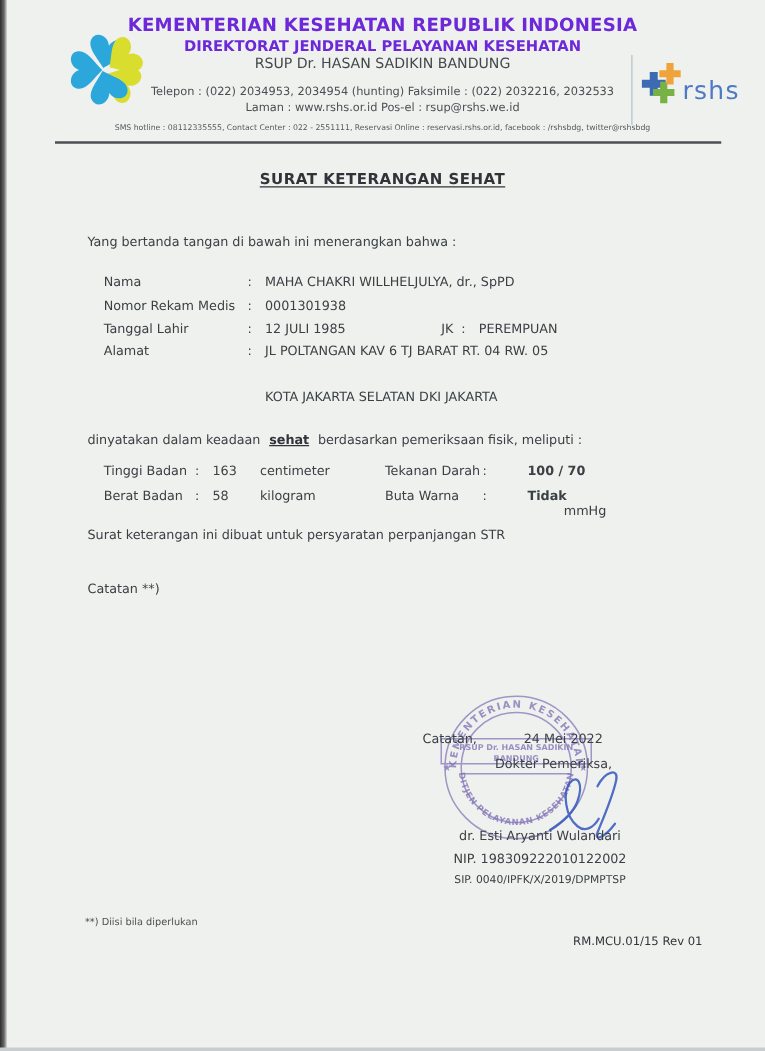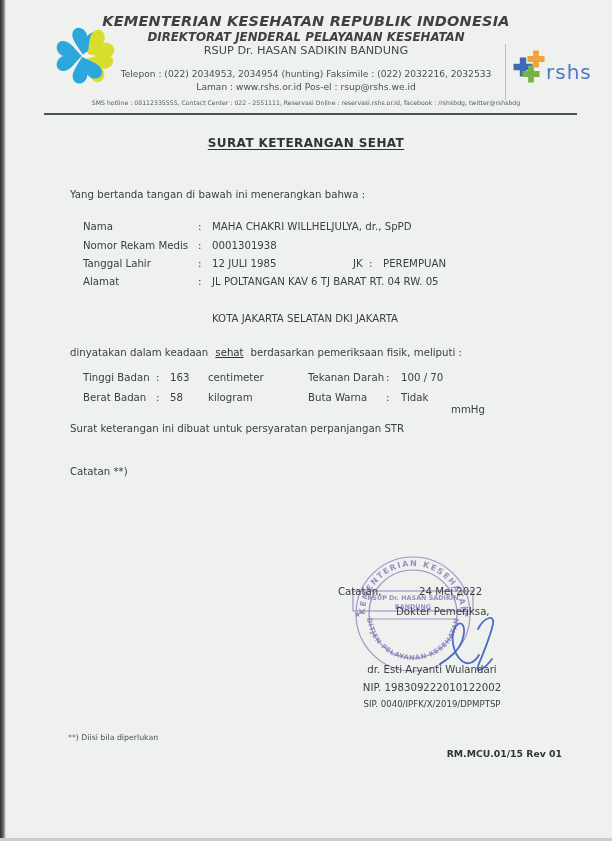--- a/index.html
+++ b/index.html
@@ -3,39 +3,39 @@
 <meta charset="utf-8">
 <style>
   html,body { margin:0; padding:0; background:#9a9a9a; }
   .page {
     position:relative; width:612px; height:841px; margin:0 auto;
     background:#eff1ee; overflow:hidden;
     font-family:"DejaVu Sans", sans-serif; color:#3a4044;
     font-size:10.2px;
   }
   .abs { position:absolute; white-space:nowrap; }
-  .b { font-weight:bold; }
+  .b { font-weight:normal; }
   .ctr { left:14px; width:584px; text-align:center; }
-  .ink-dark { color:#404040;font-style:italic; }
+  .ink-dark { color:#6d28d9; }
   .hdr-ministry { top:13px; font-size:14.5px; font-weight:bold; letter-spacing:.2px; }
   .hdr-directorate { top:30px; font-size:11.8px; font-weight:bold; }
   .hdr-hospital { top:44px; font-size:11.3px; color:#42484c; }
   .hdr-street { top:57px; font-size:8.8px; color:#4a5054; }
   .hdr-phone { top:69px; font-size:9.1px; color:#4a5054; }
   .hdr-web { top:82px; font-size:9.1px; color:#4a5054; }
   .hdr-hotline { top:99px; font-size:6.2px; color:#555b5f; }
   .hdr-rule { top:113px; left:44px; width:533px; height:2px; background:#4c5054; }
   .doc-title { top:136px; font-size:12px; font-weight:bold; letter-spacing:.4px;
                text-decoration:underline; text-underline-offset:2px; color:#2f3438; }
   .doc-no { top:157px; font-size:10.4px; }
   .fl { left:83px; }  .fc { left:198px; } .fv { left:212px; }
   .jk-l { left:353px; } .jk-c { left:369px; } .jk-v { left:383px; }
   .ml { left:83px; } .mc { left:156px; } .mv { left:170px; } .mu { left:208px; }
-  .ml2 { left:308px; } .mc2 { left:386px; } .mv2 { left:401px; } .mu2 { left:451px;margin-top:32px; }
-  .sehat { font-weight:normal; text-decoration:underline; margin:0 7px; color:#2f3438; }
+  .ml2 { left:308px; } .mc2 { left:386px; } .mv2 { left:422px;font-weight:bold; } .mu2 { left:451px;margin-top:32px; }
+  .sehat { font-weight:bold; text-decoration:underline; margin:0 7px; color:#2f3438; }
   .sig-center { left:352px; width:160px; text-align:center; }
   .stamp { mix-blend-mode:multiply; }
   .edge-left { left:0; top:0; width:6px; height:841px;
                background:linear-gradient(90deg,#2d2d2d,#6a6a6a 55%,rgba(140,140,140,0)); }
   .edge-bottom { left:0; top:838px; width:612px; height:3px; background:#c9cdcf; }
   .v-sep { left:505px; top:44px; width:1px; height:56px; background:#b6c2ca; }
 </style>
 </head>
 <body>
 

